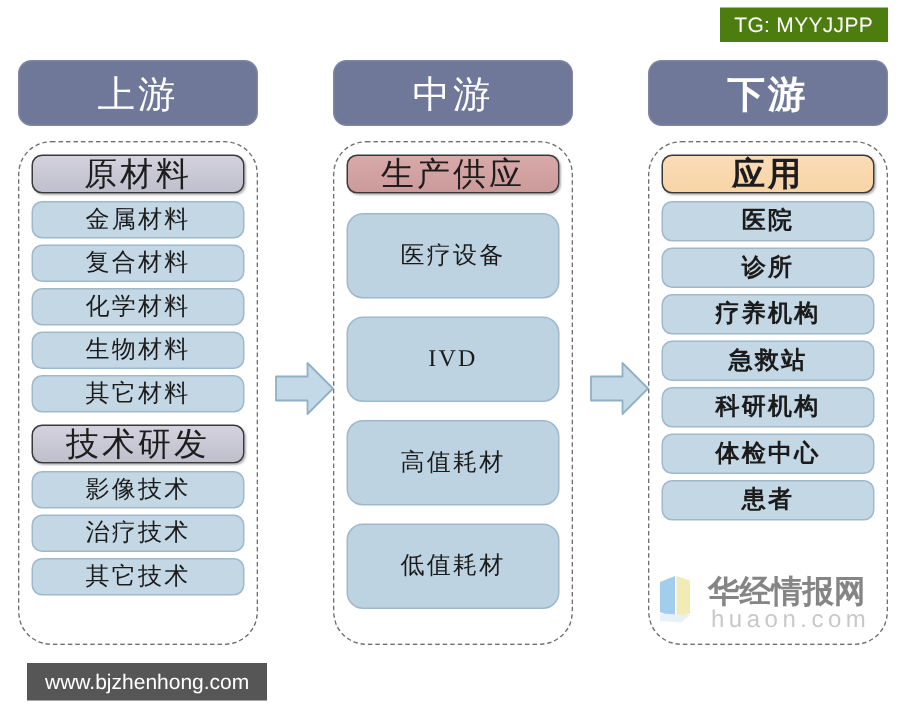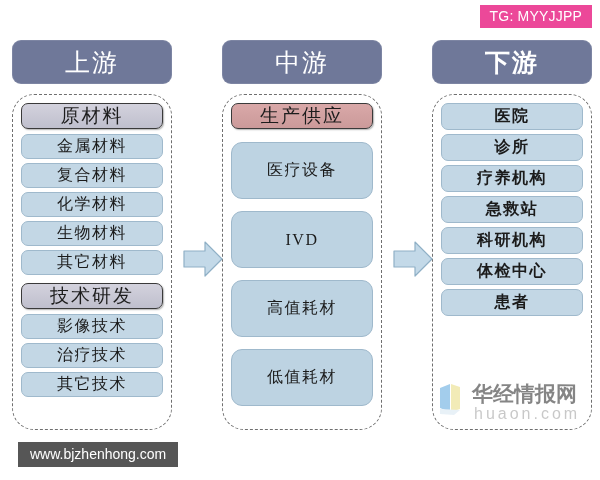--- a/index.html
+++ b/index.html
@@ -15,21 +15,21 @@
     overflow: hidden;
     font-family: "Liberation Serif", "DejaVu Serif", serif;
     -webkit-font-smoothing: antialiased;
   }
 
   
   .tg-badge {
     position: absolute;
     top: 5px;
     right: 8px;
-    background: #ec4899;
+    background: #4d7c0f;
     color: #ffffff;
     font-family: "Liberation Sans", "DejaVu Sans", sans-serif;
     font-size: 14px;
     letter-spacing: 0.2px;
     padding: 4px 10px 5px 10px;
     line-height: 1;
     z-index: 40;
     white-space: nowrap;
   }
 
@@ -83,21 +83,21 @@
   .col-mid  .col-body { height: 336px; }
   .col-down .col-body { height: 336px; }
 
   
   .group-head {
     height: 26px;
     border-radius: 7px;
     display: flex;
     align-items: center;
     justify-content: center;
-    font-size: 19px;
+    font-size: 22px;
     letter-spacing: 2px;
     color: #1d1d1d;
     border: 1.4px solid #3a3a3a;
     box-sizing: border-box;
     margin: 0 0 5px 0;
     box-shadow: 1px 1px 1.5px rgba(0,0,0,0.30);
   }
   .gh-grey  { background: linear-gradient(#d3d2dd, #bfbfcd); }
   .gh-rose  { background: linear-gradient(#d9a8a8, #cb9a9a); }
   .gh-peach { background: linear-gradient(#fbdcb6, #f8d4a7); }
@@ -246,20 +246,21 @@
 <div class="arrow arrow-2">
   <svg width="40" height="38" viewBox="0 0 40 38" xmlns="http://www.w3.org/2000/svg">
     <polygon points="1,11 22,11 22,2 39,19 22,36 22,27 1,27" fill="#c3d9e8" stroke="#8fb0c6" stroke-width="1.2" stroke-linejoin="round"></polygon>
   </svg>
 </div>
 
 <div class="col col-down">
   <div class="col-header">下游</div>
   <div class="col-body">
 
+    <div class="group-head gh-peach">应用</div>
     <div class="item item-rt">医院</div>
     <div class="item item-rt">诊所</div>
     <div class="item item-rt">疗养机构</div>
     <div class="item item-rt">急救站</div>
     <div class="item item-rt">科研机构</div>
     <div class="item item-rt">体检中心</div>
     <div class="item item-rt">患者</div>
   </div>
 </div>
 

